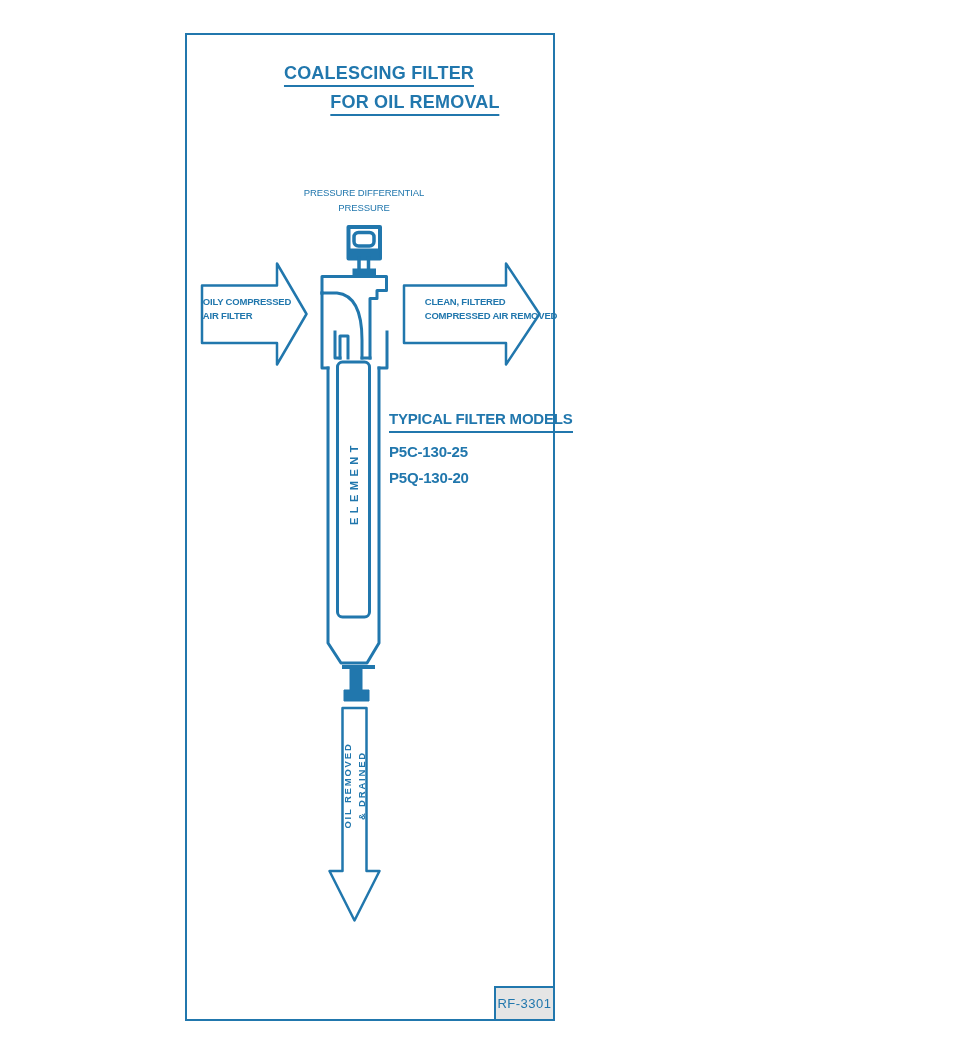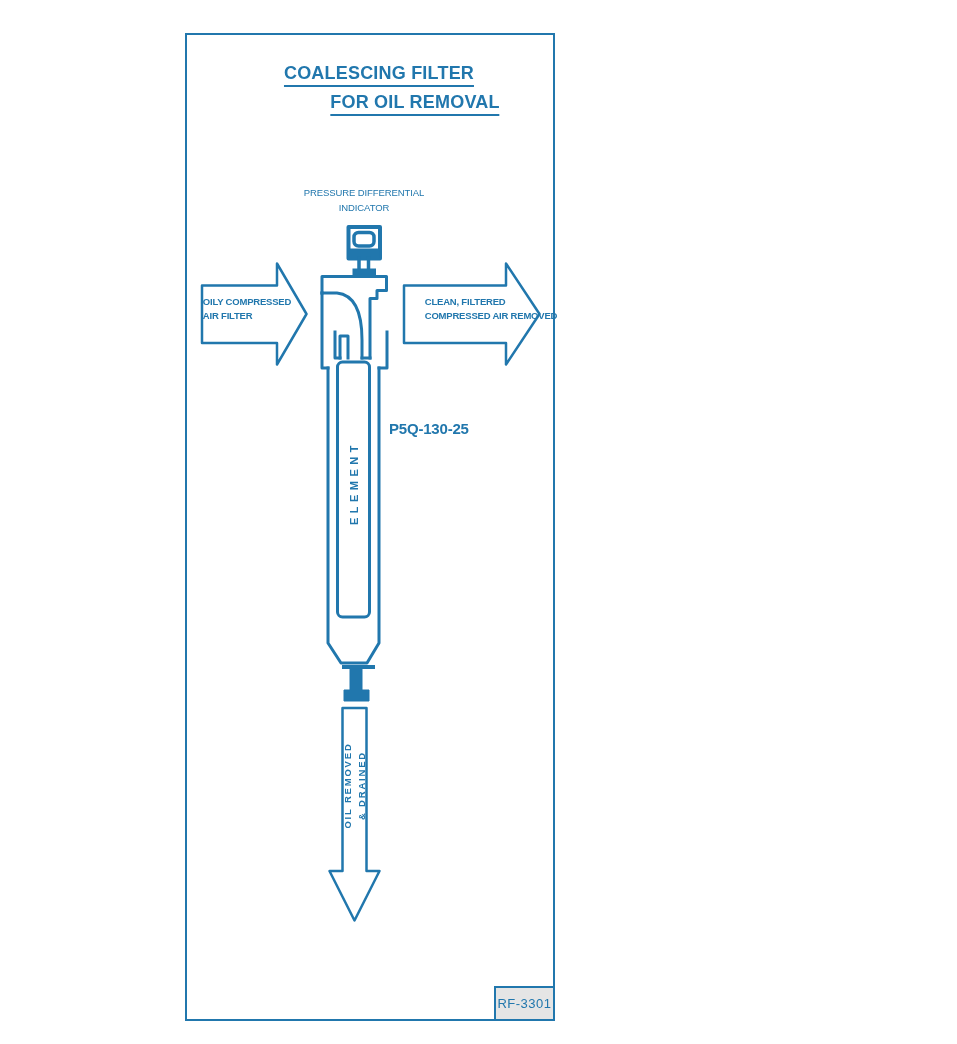--- a/index.html
+++ b/index.html
@@ -113,38 +113,42 @@
 
 <div id="title-line1" class="abs center-x title-line nowrap">
   <span>COALESCING FILTER</span>
 </div>
 <div id="title-line2" class="abs center-x title-line nowrap">
   <span>FOR OIL REMOVAL</span>
 </div>
 
 <div id="indicator-label" class="abs center-x nowrap">
   <div>PRESSURE DIFFERENTIAL</div>
-  <div>INDICATOR</div>
+  <div>PRESSURE</div>
 </div>
 
 <div id="inlet-label" class="abs center-x arrow-label nowrap">
   <div>OILY COMPRESSED</div>
   <div>AIR FILTER</div>
 </div>
 
 <div id="outlet-label" class="abs center-x arrow-label nowrap">
   <div>CLEAN, FILTERED</div>
   <div>COMPRESSED AIR REMOVED</div>
 </div>
 
 <div id="element-label" class="abs nowrap">ELEMENT</div>
 
 <div id="models-block" class="abs">
+  <div>
+    <span id="models-heading" class="nowrap">TYPICAL FILTER MODELS</span>
+  </div>
   <div id="models-list">
-    <div class="model-item nowrap">P5Q-130-25</div>
+    <div class="model-item nowrap">P5C-130-25</div>
+    <div class="model-item nowrap">P5Q-130-20</div>
   </div>
 </div>
 
 <div id="drain-label" class="abs">
   <div class="nowrap">OIL REMOVED</div>
   <div class="nowrap">&amp; DRAINED</div>
 </div>
 
 <div id="rf-box" class="abs">
   <span>RF-3301</span>

